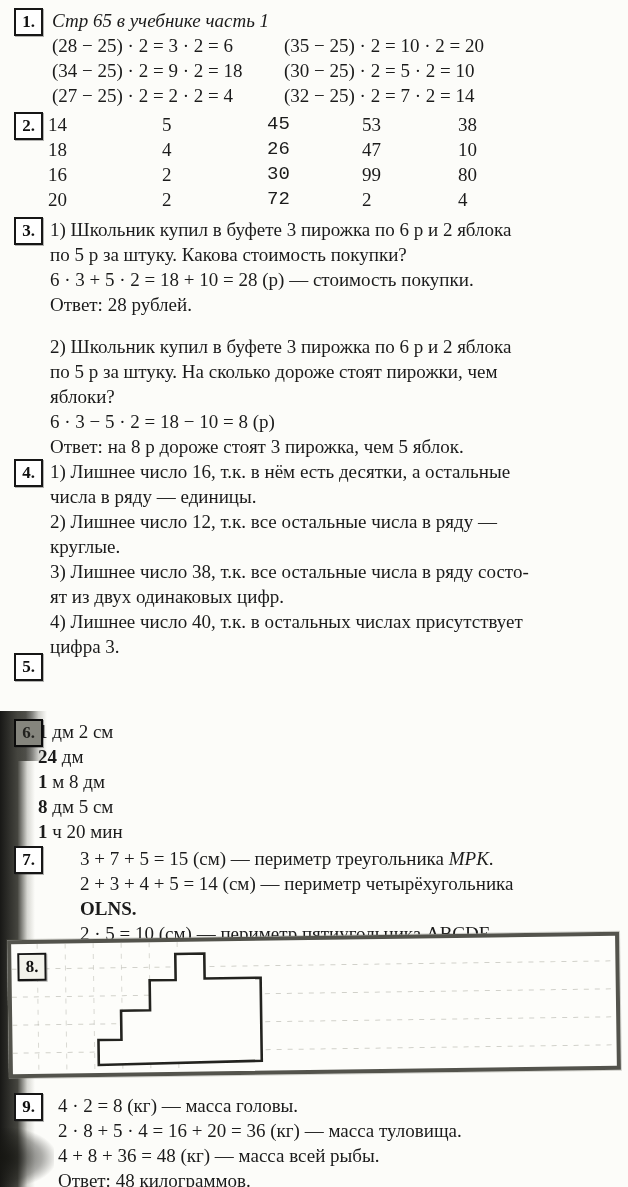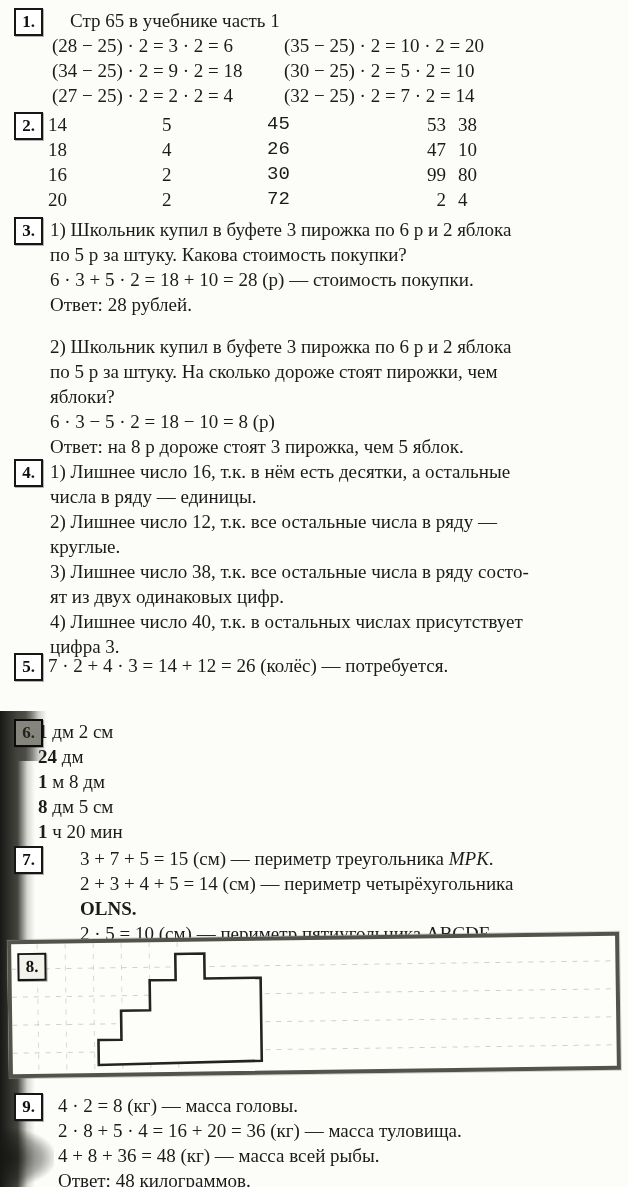--- a/index.html
+++ b/index.html
@@ -22,29 +22,29 @@
     border:2px solid #161616;background:#fff;color:#101010;
     font-weight:700;font-size:17px;line-height:21px;text-align:center;
     box-shadow:1px 1px 0 rgba(40,40,40,.35);
   }
   .numbox.shaded{background:#85857d;color:#22221f;border-color:#0b0b0b;}
   .numbox.ingrid{position:absolute;left:6px;top:9px;background:#f3f3ec;}
   .content{margin-left:52px;}
   .content.c48{margin-left:48px;}
   .content.c58{margin-left:58px;}
   .line{white-space:nowrap;}
-  .title{margin-left:18px;}
+  .title{font-style:italic;}
   .eqrow{display:flex;}
   .eql{display:inline-block;width:232px;}
   .t2row{display:flex;gap:12px;}
   .t2row .cell{display:inline-block;}
   .t2row .cell:nth-child(1){width:102px;}
   .t2row .cell:nth-child(2){width:93px;}
   .t2row .cell:nth-child(3){width:83px;font-family:Liberation Mono, monospace;}
-  .t2row .cell:nth-child(4){width:84px;text-align:right;}
+  .t2row .cell:nth-child(4){width:84px;}
   .t2row .cell:nth-child(5){width:80px;}
   .gap{margin-top:17px;}
   .bnum{font-weight:700;}
   .bold{font-weight:700;}
   .it{font-style:italic;}
   .gridbox{
     position:absolute;left:8px;top:936px;width:604px;height:130px;z-index:2;
     border:4px solid #53534c;background:#fdfdfa;
     transform:rotate(-0.8deg);transform-origin:50% 50%;
     box-shadow:0 0 0 1px rgba(90,90,80,.25);
@@ -141,21 +141,20 @@
       <div class="line">3) Лишнее число 38, т.к. все остальные числа в ряду состо-</div>
       <div class="line">ят из двух одинаковых цифр.</div>
       <div class="line">4) Лишнее число 40, т.к. в остальных числах присутствует</div>
       <div class="line">цифра 3.</div>
     </div>
   </div>
 
   <div class="sec" style="top:653px">
     <span class="numbox">5.</span>
     <div class="content c48">
-      <div class="line">7 · 2 + 4 · 3 = 14 + 12 = 26 (колёс) — потребуется.</div>
     </div>
   </div>
 
   <div class="sec" style="top:719px">
     <span class="numbox shaded">6.</span>
     <div class="content" style="margin-left:38px">
       <div class="line"><span class="bnum">1</span><span> дм 2 см</span></div>
       <div class="line"><span class="bnum">24</span><span> дм</span></div>
       <div class="line"><span class="bnum">1</span><span> м 8 дм</span></div>
       <div class="line"><span class="bnum">8</span><span> дм 5 см</span></div>

